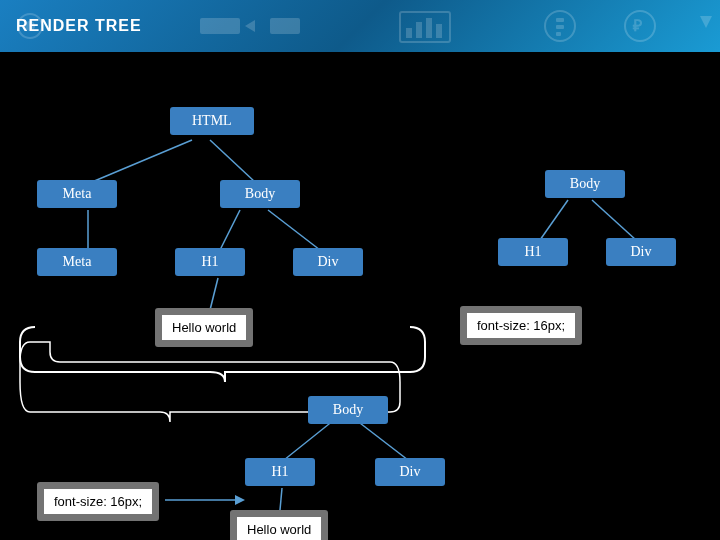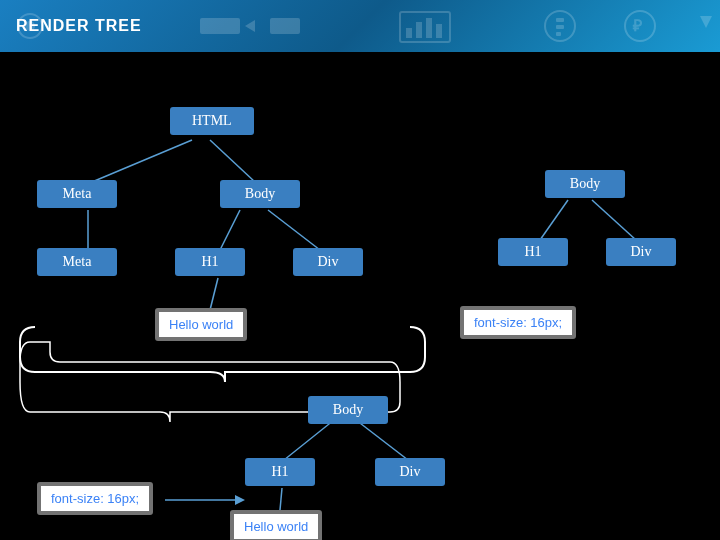--- a/index.html
+++ b/index.html
@@ -55,22 +55,22 @@
       font-size: 14px;
       font-weight: 500;
       text-align: center;
       padding: 6px 22px;
       min-width: 70px;
       font-family: Liberation Serif, serif;
     }
     .node-white {
       position: absolute;
       background: #fff;
-      color: #3b82f6;
-      border: 4px solid #737373;
+      color: #000000;
+      border: 7px solid #737373;
       border-radius: 3px;
       font-size: 13px;
       font-weight: 400;
       text-align: center;
       padding: 5px 10px;
     }
 
     
     .lines-svg {
       position: absolute;

